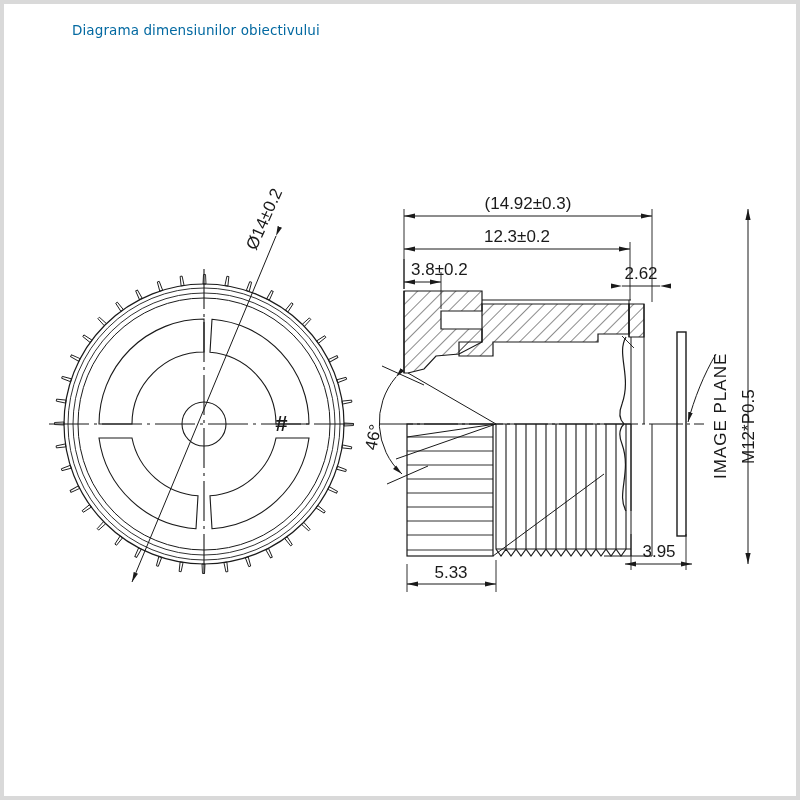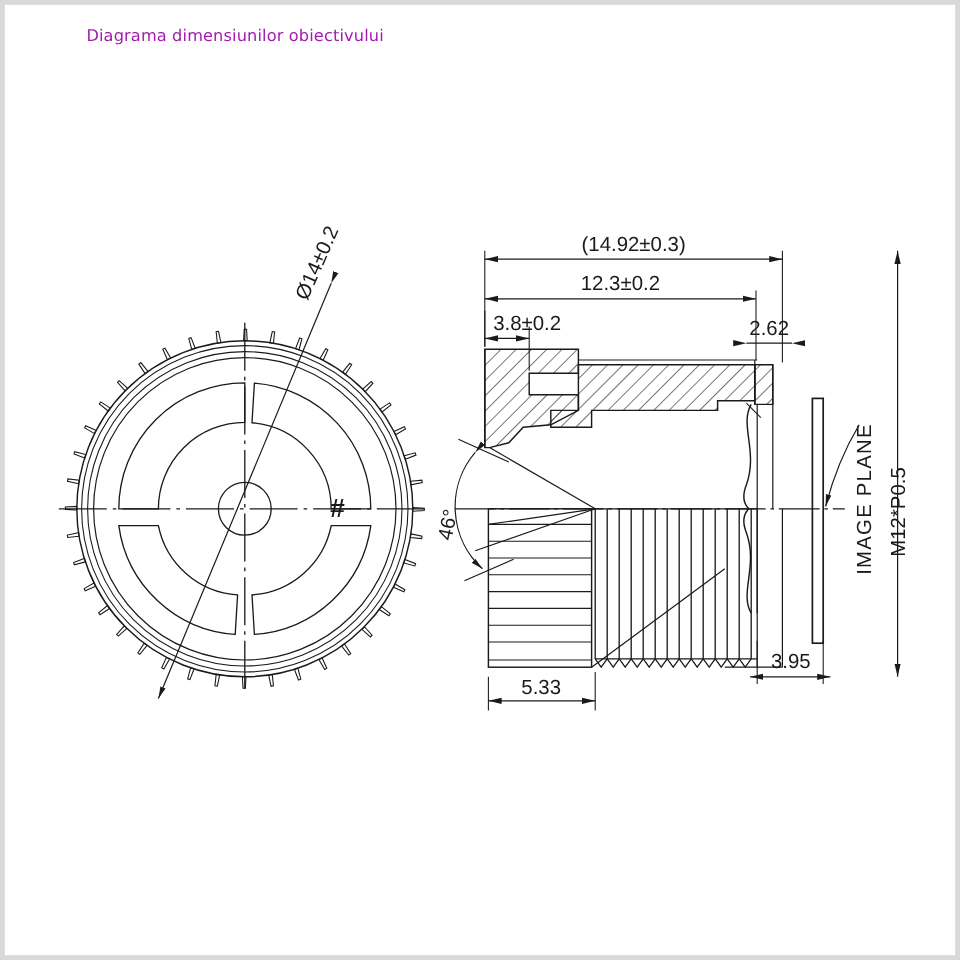--- a/index.html
+++ b/index.html
@@ -20,21 +20,21 @@
     height: 800px;
     box-sizing: border-box;
     border: 4px solid #d9d9d9;
     background: #ffffff;
   }
   #title {
     position: absolute;
     left: 68px;
     top: 18px;
     font-size: 13.5px;
-    color: #a21caf;
+    color: #0369a1;
     letter-spacing: 0.1px;
     white-space: nowrap;
     font-family: "DejaVu Sans", sans-serif;
   }
   #canvas {
     position: absolute;
     left: 0;
     top: 0;
     width: 792px;
     height: 792px;

